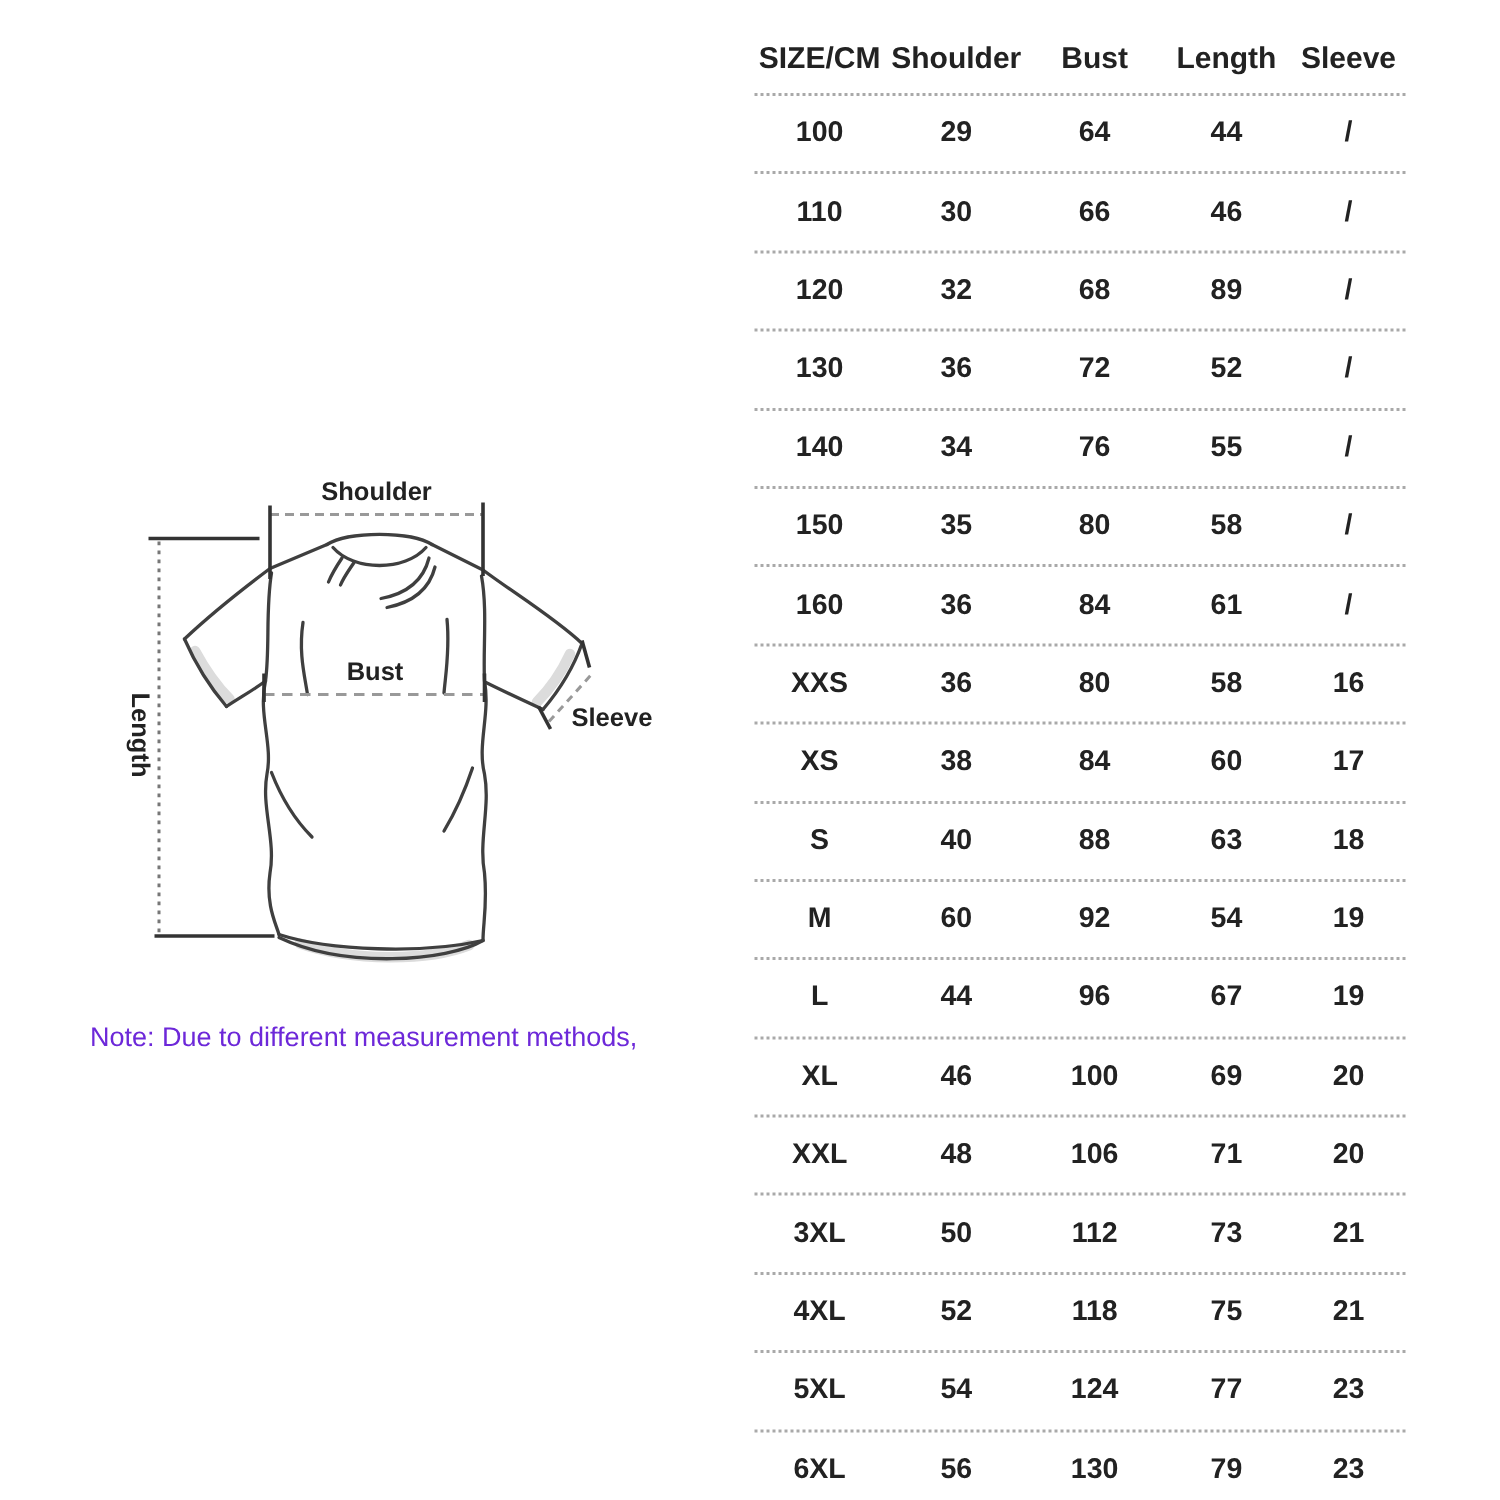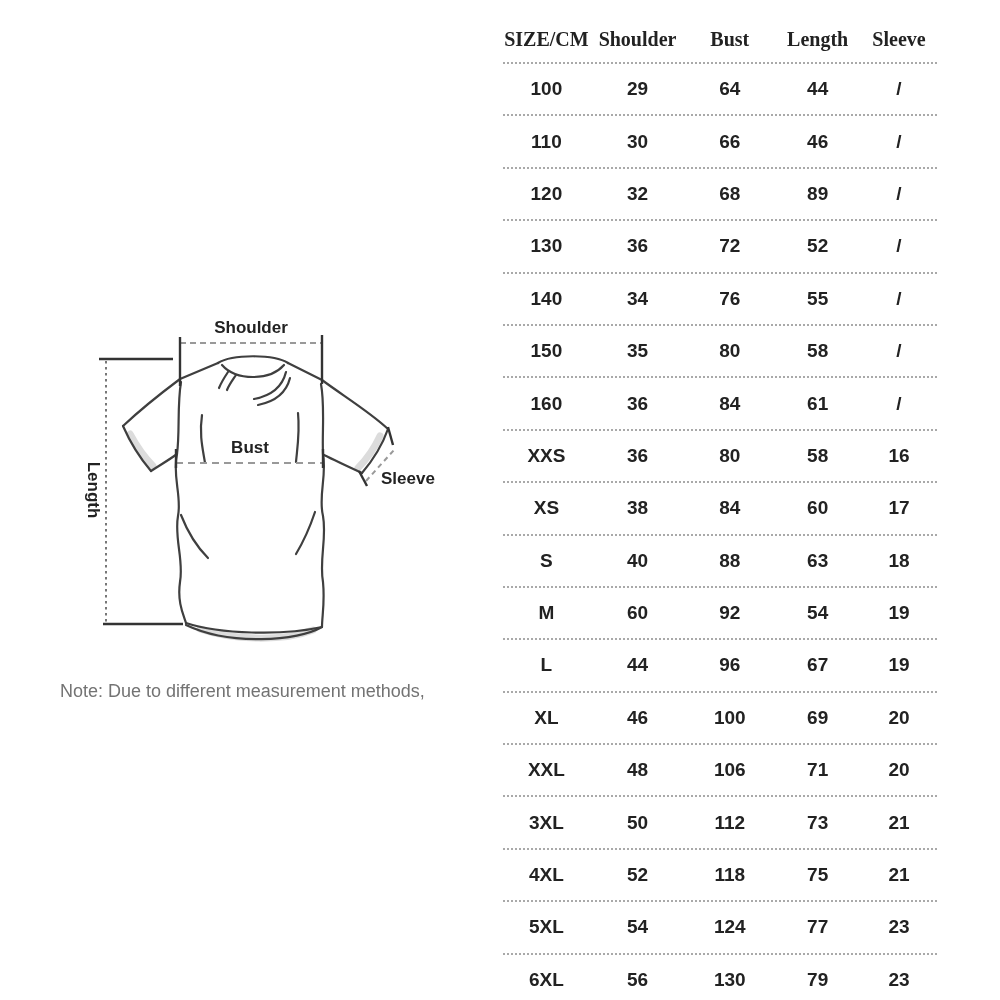--- a/index.html
+++ b/index.html
@@ -4,31 +4,31 @@
 <style>
   html,body{margin:0;padding:0;background:#ffffff;}
   .page{
     position:relative;width:1000px;height:1000px;background:#ffffff;overflow:hidden;
     font-family:"Liberation Sans", sans-serif;color:#2b2b2b;
   }
   
   .diagram{position:absolute;left:50px;top:300px;width:400px;height:370px;}
   .note{
     position:absolute;left:60px;top:678px;width:420px;
-    font-size:18px;line-height:26px;color:#737373;font-weight:normal;
+    font-size:18px;line-height:26px;color:#6d28d9;font-weight:normal;
   }
   
   .size-table{
     position:absolute;left:503px;top:0;width:434px;padding-top:16px;
   }
   .trow{
     display:flex;align-items:center;height:50.4px;
     border-bottom:2px dotted #a9a9a9;
   }
-  .trow.header{height:46px;font-family:Liberation Serif, serif;}
+  .trow.header{height:46px;}
   .tcell{text-align:center;font-size:19px;font-weight:bold;color:#222;}
   .trow.header .tcell{font-size:20px;}
   .c0{width:20%;}
   .c1{width:22%;}
   .c2{width:20.5%;}
   .c3{width:20%;}
   .c4{width:17.5%;}
   svg text{font-family:"Liberation Sans", sans-serif;font-weight:bold;font-size:17px;fill:#222;}
 </style>
 </head>

